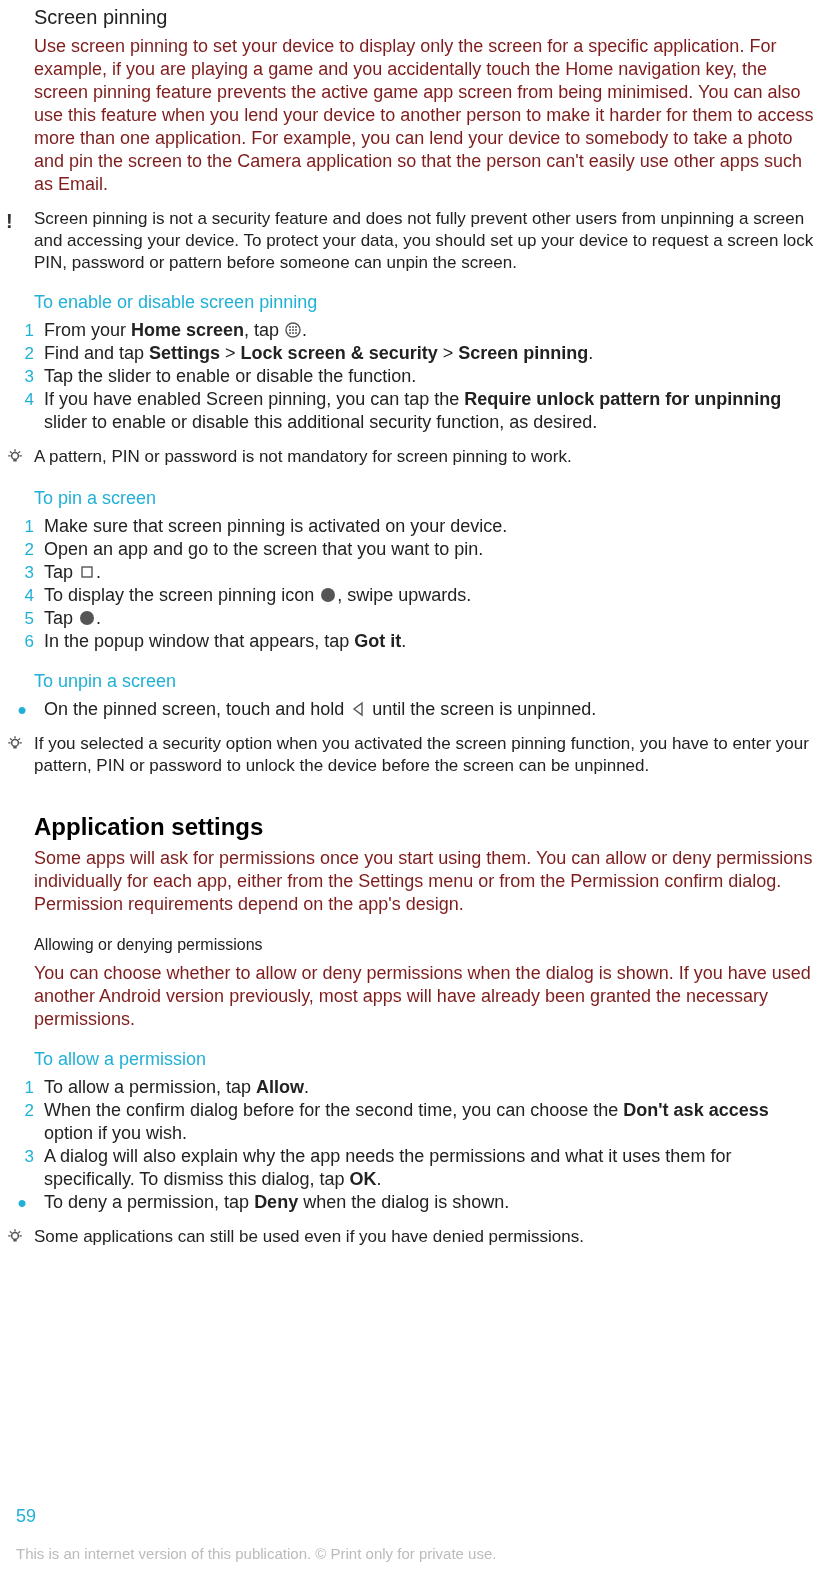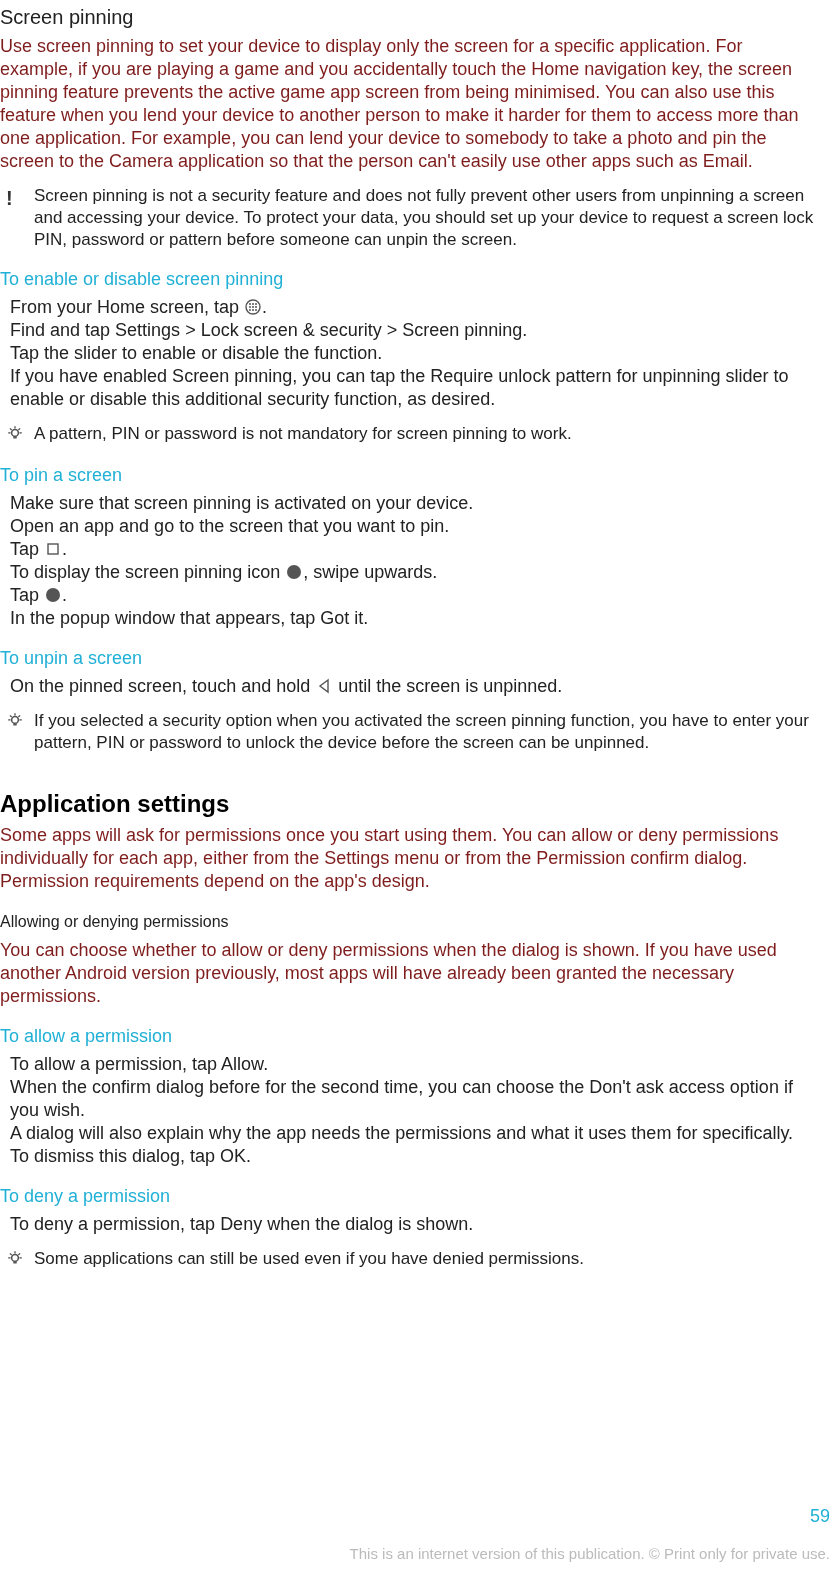--- a/index.html
+++ b/index.html
@@ -5,21 +5,21 @@
   * { margin: 0; padding: 0; box-sizing: border-box; }
   body {
     font-family: Arial, Helvetica, sans-serif;
     background: #fff;
     color: #222;
     width: 830px;
     height: 1590px;
     position: relative;
     padding-top: 6px;
   }
-  .content { padding-right: 14px; }
+  .content { padding-left: 34px; padding-right: 14px; }
   .section-title {
     font-size: 20px;
     font-weight: 400;
     color: #222;
     margin-bottom: 6px;
   }
   .section-title-bold {
     font-size: 24px;
     font-weight: 700;
     color: #000;
@@ -110,26 +110,26 @@
     display: inline-block;
     vertical-align: middle;
     width: 16px;
     height: 16px;
     position: relative;
     top: -1px;
     margin: 0 1px;
   }
   svg.inline-icon path, svg.inline-icon rect, svg.inline-icon circle { stroke: #555; fill: none; stroke-width: 1.4; }
   svg.inline-icon .fill { fill: #555; stroke: none; }
-  .b { font-weight: 400; }
+  .b { font-weight: 700; }
   .footer {
     position: absolute;
     bottom: 28px;
     left: 0; right: 0;
-    text-align: right;
+    text-align: left;
     margin-left: 16px;
   }
   .page-num { color: #21b0d6; font-size: 18px; margin-bottom: 18px; }
   .disclaimer { color: #bbb; font-size: 15px; }
   .tip-icon svg { width: 18px; height: 18px; }
   .excl-icon { font-size: 20px; font-weight: 700; }
 </style>
 </head>
 <body>
 
@@ -294,21 +294,20 @@
       </span>
     </li>
     <li>
         <span class="step-num">3</span>
       <span class="step-body">
         <span>A dialog will also explain why the app needs the permissions and what it uses them for specifically. To dismiss this dialog, tap </span><span class="b">OK</span><span>.</span>
       </span>
     </li>
   </ol>
 
-  <div class="blue-heading">To deny a permission</div>
   <ul class="bullets">
     <li>
         <span class="bullet-mark">•</span>
       <span class="step-body">
         <span>To deny a permission, tap </span><span class="b">Deny</span><span> when the dialog is shown.</span>
       </span>
     </li>
   </ul>
 </div>
 

